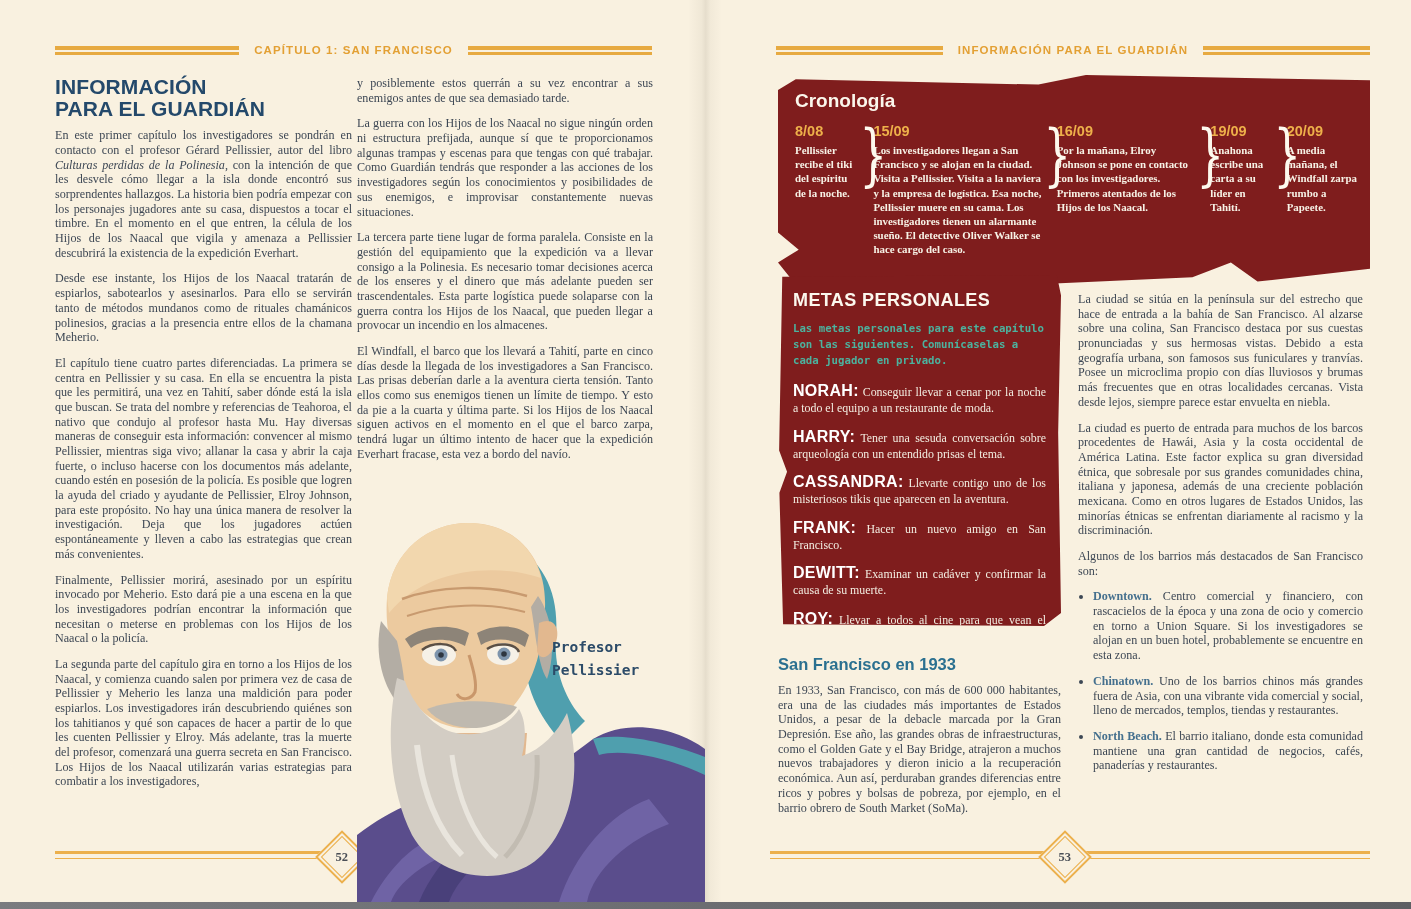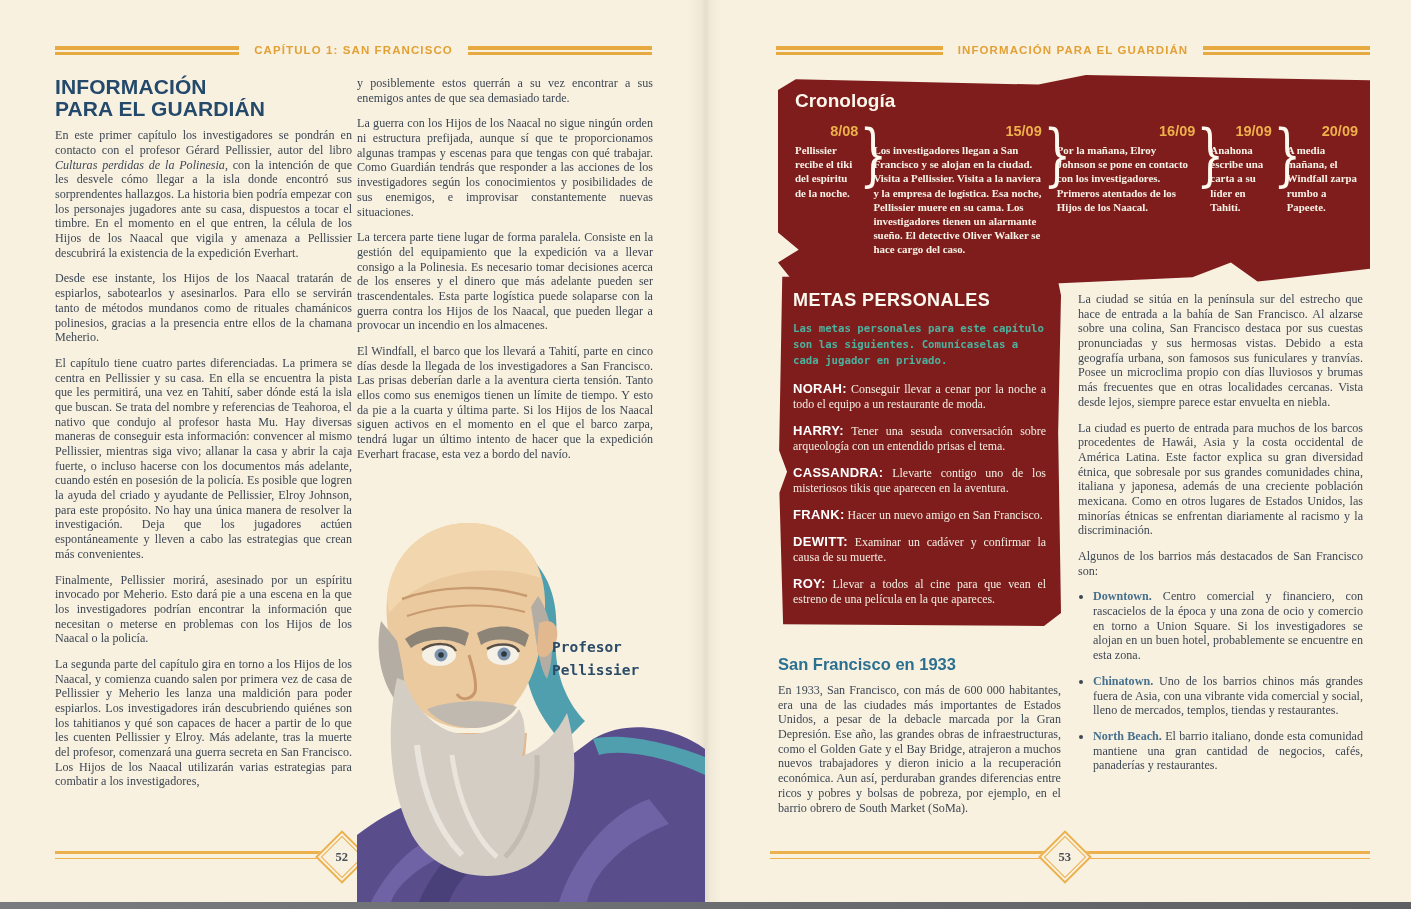--- a/index.html
+++ b/index.html
@@ -24,37 +24,37 @@
     font-family:"Liberation Sans",sans-serif;font-weight:800;font-size:21px;
     line-height:1.03;color:#24496b;margin:0 0 9px;text-transform:uppercase;letter-spacing:.1px;}
   
   .chrono{left:778px;top:75px;width:592px;height:213px;background:#7f1d1d;
     box-sizing:border-box;padding:13px 12px 0 17px;color:#f6f1e4;
     clip-path:polygon(0 7%,3% 2%,44% 4.5%,52% 0,100% 2.5%,100% 91%,81% 97%,76.5% 88%,70% 95%,30% 100%,2% 95%,0 88%,3.5% 82%,0 74%);}
   .chrono-title{font-family:"Liberation Sans",sans-serif;font-weight:700;font-size:19px;
     color:#fbf7ec;margin:2px 0 11px;}
   .timeline{display:flex;align-items:flex-start;}
   .t-date{font-family:"Liberation Sans",sans-serif;font-weight:800;font-size:14.5px;
-    color:#eeb04a;margin-bottom:4px;text-align:right;}
+    color:#eeb04a;margin-bottom:4px;}
   .t-text{font-weight:700;font-size:10.9px;line-height:1.3;color:#f7f2e6;}
   .w0{width:64px;} .w1{width:170px;} .w2{width:140px;} .w3{width:62px;} .w4{width:72px;}
   .brace{width:15px;text-align:center;color:#fdf9ee;overflow:visible;
     font-family:"DejaVu Serif",serif;font-size:54px;line-height:1;
     transform:scaleX(.8) scaleY(1.25);transform-origin:50% 8%;}
   .brace::before{content:"}";}
   
   .goals{left:778px;top:274px;width:283px;height:353px;background:#7f1d1d;
     box-sizing:border-box;padding:16px 15px;
     clip-path:polygon(1.5% .8%,98.5% .3%,100% 6%,99% 45%,100% 96%,94% 99.7%,1.8% 99.2%,.5% 62%,3.2% 56%,.4% 50%);}
   .goals-title{font-family:"Liberation Sans",sans-serif;font-weight:800;font-size:18px;
     letter-spacing:.4px;text-transform:uppercase;color:#fcf8ee;margin:0 0 10px;}
   .goals-intro{font-family:"DejaVu Sans Mono",monospace;font-weight:700;font-size:10.7px;
     line-height:1.5;color:#4cb29e;margin:0 0 12px;}
   .goal{margin:0 0 11px;text-align:justify;font-size:11.9px;line-height:1.24;color:#f3eee2;}
-  .goal-name{font-family:"Liberation Sans",sans-serif;font-weight:800;font-size:13px;
+  .goal-name{font-family:"Liberation Sans",sans-serif;font-weight:800;font-size:16px;
     letter-spacing:.3px;text-transform:uppercase;color:#ffffff;}
   
   .sf-heading{font-family:"Liberation Sans",sans-serif;font-weight:800;font-size:16.5px;
     color:#2b7090;margin:0 0 9px;}
   
   ul.districts{margin:10px 0 0;padding-left:15px;}
   ul.districts li{margin-bottom:11px;text-align:justify;}
   ul.districts li::marker{color:#3d4754;}
   .district-name{font-weight:700;color:#45708e;}
   

